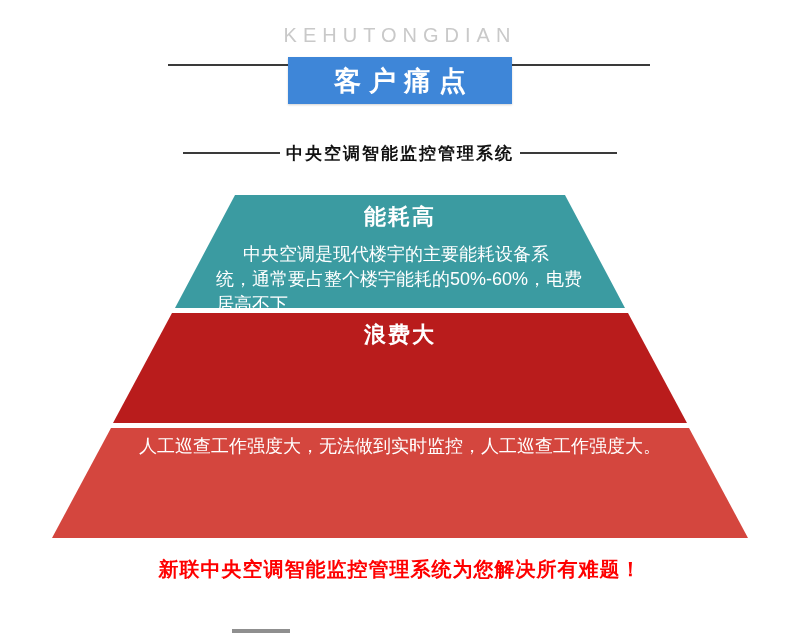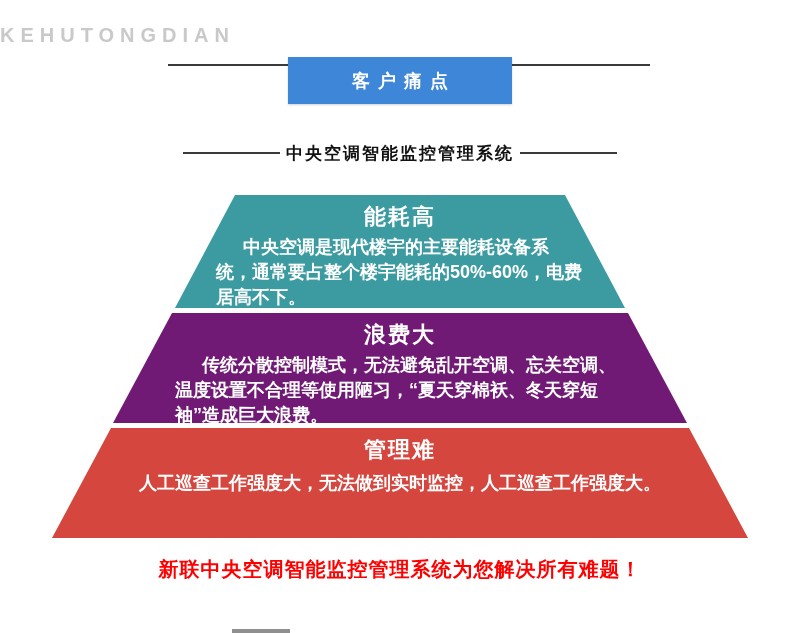--- a/index.html
+++ b/index.html
@@ -1,33 +1,33 @@
 <!DOCTYPE html>
 <html><head>
 <meta charset="utf-8">
 <style>
   html,body{margin:0;padding:0;background:#ffffff;}
   body{font-family:"Liberation Sans","DejaVu Sans",sans-serif;}
   .page{position:relative;width:800px;height:633px;margin:0 auto;background:#ffffff;overflow:hidden;}
 
   .watermark{
     position:absolute;top:24px;left:0;width:100%;
-    font-size:20px;letter-spacing:6px;
-    color:#c9c9c9;font-weight:700;
+    text-align:center;font-size:20px;letter-spacing:6px;
+    color:#c9c9c9;font-weight:400;
   }
 
   .badge-line{
     position:absolute;top:64px;left:168px;width:482px;height:2px;
     background:#3a3a3a;
   }
   .badge{
     position:absolute;top:57px;left:50%;transform:translateX(-50%);
     width:224px;height:47px;
     display:flex;align-items:center;justify-content:center;
-    color:#ffffff;font-size:18px;font-weight:bold;letter-spacing:8px;
+    color:#ffffff;font-size:27px;font-weight:bold;letter-spacing:8px;
     text-indent:8px; 
     box-shadow:0 1px 2px rgba(0,0,0,.18);
   }
 
   .subtitle-row{
     position:absolute;top:142px;left:0;width:100%;height:22px;
     display:flex;align-items:center;justify-content:center;gap:6px;
   }
   .subtitle-row .rule{width:97px;height:2px;background:#3a3a3a;}
   .subtitle-text{
@@ -38,21 +38,21 @@
   .layer{position:absolute;left:0;width:800px;color:#ffffff;}
   .layer-1{top:195px;height:113px;clip-path:polygon(235px 0,565px 0,625px 100%,175px 100%);}
   .layer-2{top:313px;height:110px;clip-path:polygon(172px 0,628px 0,687px 100%,113px 100%);}
   .layer-3{top:428px;height:110px;clip-path:polygon(111px 0,689px 0,748px 100%,52px 100%);}
 
   .layer-title{
     margin-top:7px;text-align:center;
     font-size:22px;font-weight:bold;letter-spacing:2px;
   }
   .layer-body{
-    margin:3px auto 0;font-size:18px;font-weight:700;line-height:25px;
+    margin:10px auto 0;font-size:18px;font-weight:400;line-height:25px;
     text-align:left;text-indent:1.5em;
   }
   .layer-1 .layer-body{max-width:368px;}
   .layer-2 .layer-body{max-width:450px;}
   .layer-3 .layer-body{max-width:640px;text-align:center;text-indent:0;margin-top:6px;}
 
   .slogan{
     position:absolute;top:556px;left:0;width:100%;
     text-align:center;font-size:20px;font-weight:bold;letter-spacing:1px;
   }
@@ -78,27 +78,25 @@
     <span class="rule"></span>
   </div>
 
   <div class="pyramid">
 
     <div class="layer layer-1" style="background: rgb(59, 155, 161);">
       <div class="layer-title">能耗高</div>
       <div class="layer-body">中央空调是现代楼宇的主要能耗设备系统，通常要占整个楼宇能耗的50%-60%，电费居高不下。</div>
     </div>
 
-    <div class="layer layer-2" style="background: #701a75;">
+    <div class="layer layer-2" style="background: #b91c1c;">
       <div class="layer-title">浪费大</div>
-      <div class="layer-body">传统分散控制模式，无法避免乱开空调、忘关空调、温度设置不合理等使用陋习，“夏天穿棉袄、冬天穿短袖”造成巨大浪费。</div>
     </div>
 
     <div class="layer layer-3" style="background: rgb(212, 70, 62);">
-      <div class="layer-title">管理难</div>
       <div class="layer-body">人工巡查工作强度大，无法做到实时监控，人工巡查工作强度大。</div>
     </div>
 
   </div>
 
   <div class="slogan" style="color: rgb(254, 0, 0);">新联中央空调智能监控管理系统为您解决所有难题！</div>
 
   <div class="crop-fragment"></div>
 
 </div>

